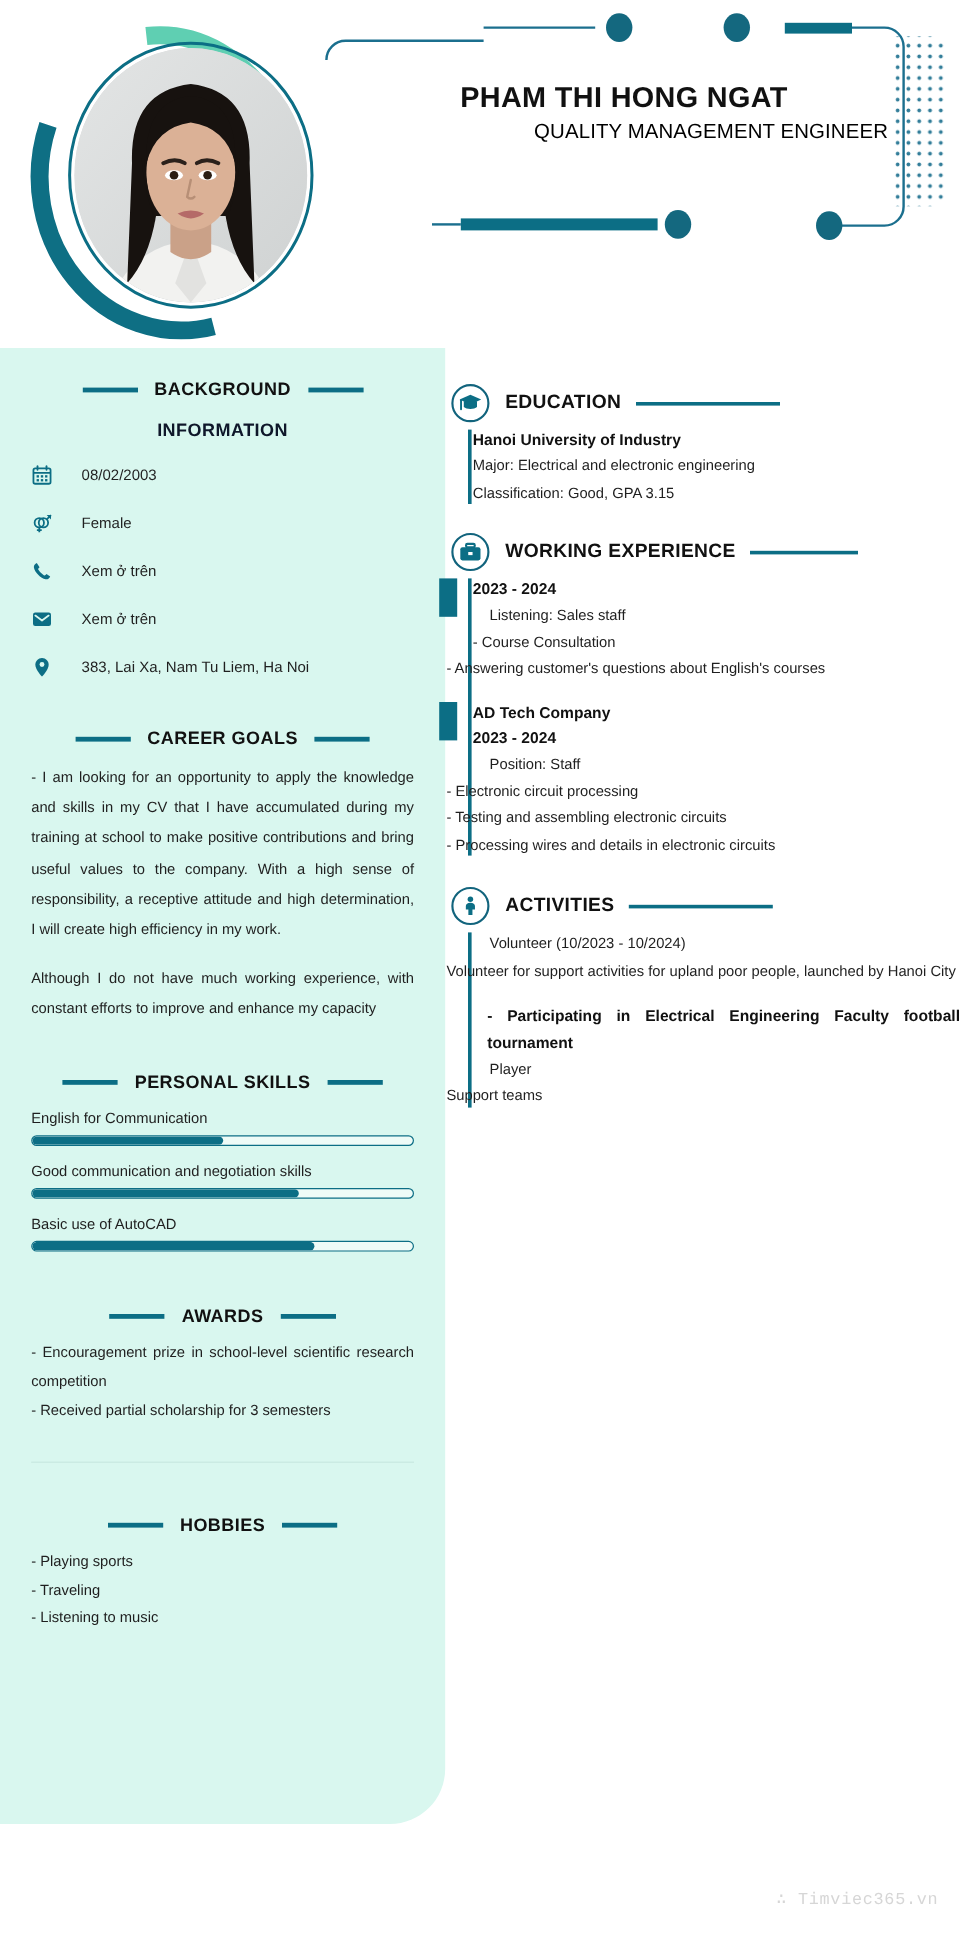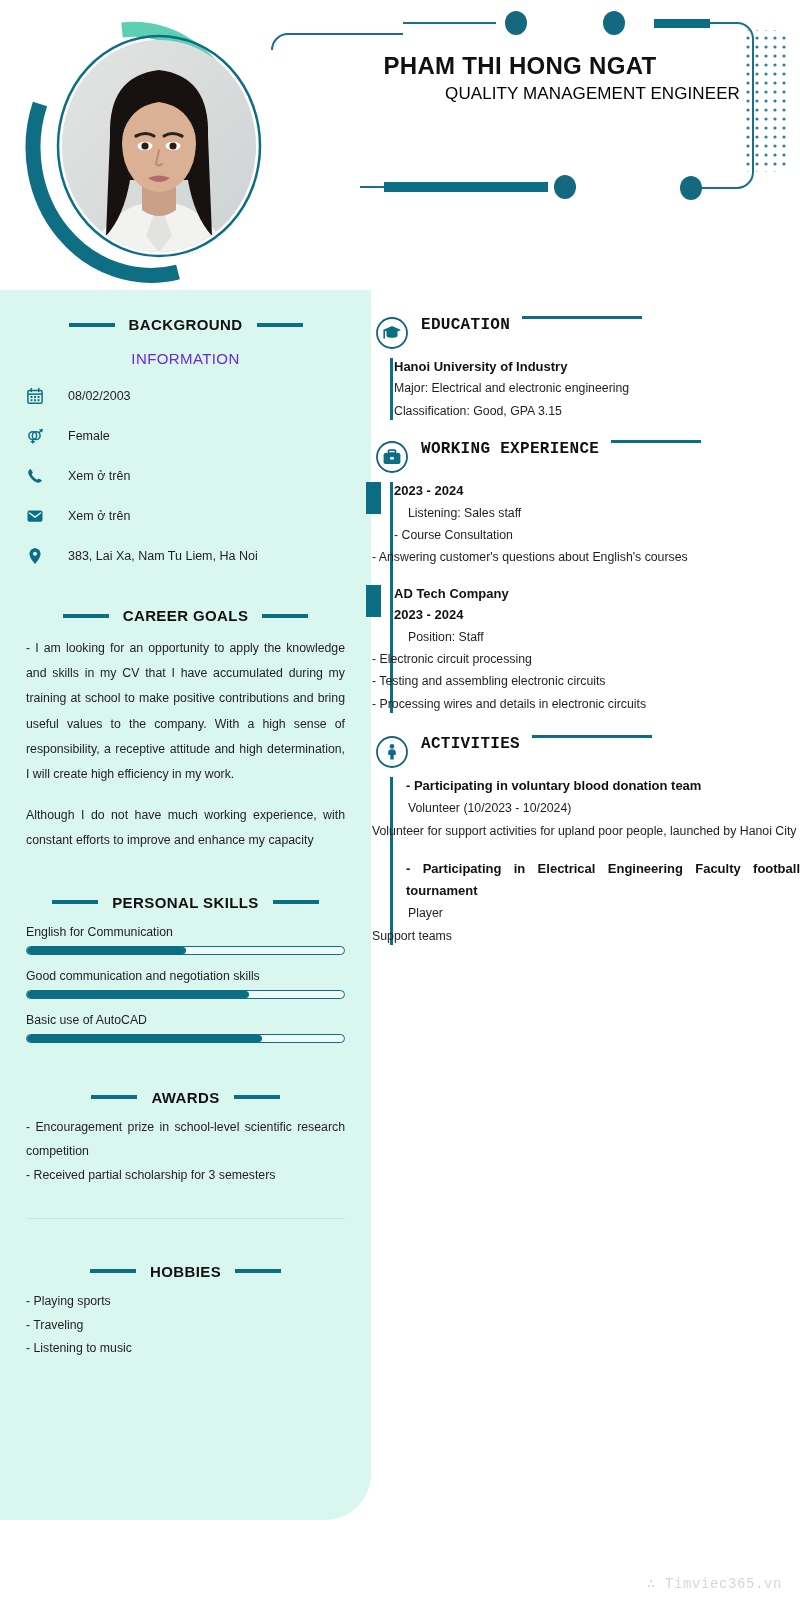--- a/index.html
+++ b/index.html
@@ -39,21 +39,21 @@
     border-radius: 50%;
     overflow: hidden;
     background: #d8dadb;
   }
 
   .header-deco { position: absolute; left: 260px; top: 0; }
 
   .name-block {
     position: absolute;
     left: 300px;
-    top: 52px;
+    top: 68px;
     width: 440px;
     text-align: center;
   }
   .name-title {
     font-size: 24px;
     font-weight: bold;
     letter-spacing: 0.3px;
     color: #111111;
     white-space: nowrap;
   }
@@ -109,22 +109,22 @@
     font-weight: bold;
     color: #111111;
     letter-spacing: 0.4px;
     text-align: center;
   }
 
   .bg-head-wrap { padding-top: 26px; }
   .bg-head-2 {
     text-align: center;
     font-size: 15px;
-    font-weight: normal;
-    color: #6d28d9;
+    font-weight: bold;
+    color: #0f172a;
     letter-spacing: 0.4px;
     margin-top: 17px;
   }
 
   
   .contact-list { margin-top: 20px; }
   .contact-row {
     display: flex;
     align-items: center;
     gap: 24px;
@@ -163,24 +163,23 @@
   .thin-rule {
     height: 1px;
     background: #c8e8e0;
     margin: 30px 0 0 0;
   }
 
   
   .m-sec { position: relative; }
   .m-head {
     display: flex;
-    align-items: flex-start;
+    align-items: center;
     gap: 12px;
     height: 40px;
-    font-family: Liberation Mono, monospace;
   }
   .m-icon {
     width: 34px; height: 34px; flex: none;
     display: flex; align-items: center; justify-content: center;
   }
   .m-title {
     font-size: 16px;
     font-weight: bold;
     color: #111;
     letter-spacing: 0.3px;
@@ -554,21 +553,20 @@
             <circle cx="17" cy="11.4" r="2.3" fill="#0c6e85"></circle>
             <path d="M17 14.2 C14.6 14.2 13.2 15.4 13.2 17 L13.2 20 L15.3 20 L15.3 24.6 L18.7 24.6 L18.7 20 L20.8 20 L20.8 17 C20.8 15.4 19.4 14.2 17 14.2 Z" fill="#0c6e85"></path>
           </svg>
         </span>
         <span class="m-title">ACTIVITIES</span>
         <span class="m-dash"></span>
       </div>
 
       <div class="m-body">
         <div class="entry">
-          <div class="act-title">- Participating in voluntary blood donation team</div>
           <div class="e-line indent">Volunteer (10/2023 - 10/2024)</div>
           <div class="e-line" style="margin-left:-22px">Volunteer for support activities for upland poor people, launched by Hanoi City</div>
         </div>
 
         <div style="height:16px"></div>
 
         <div class="entry">
           <div class="act-title">- Participating in Electrical Engineering Faculty football tournament</div>
           <div class="e-line indent">Player</div>
           <div class="e-line" style="margin-left:-22px">Support teams</div>

